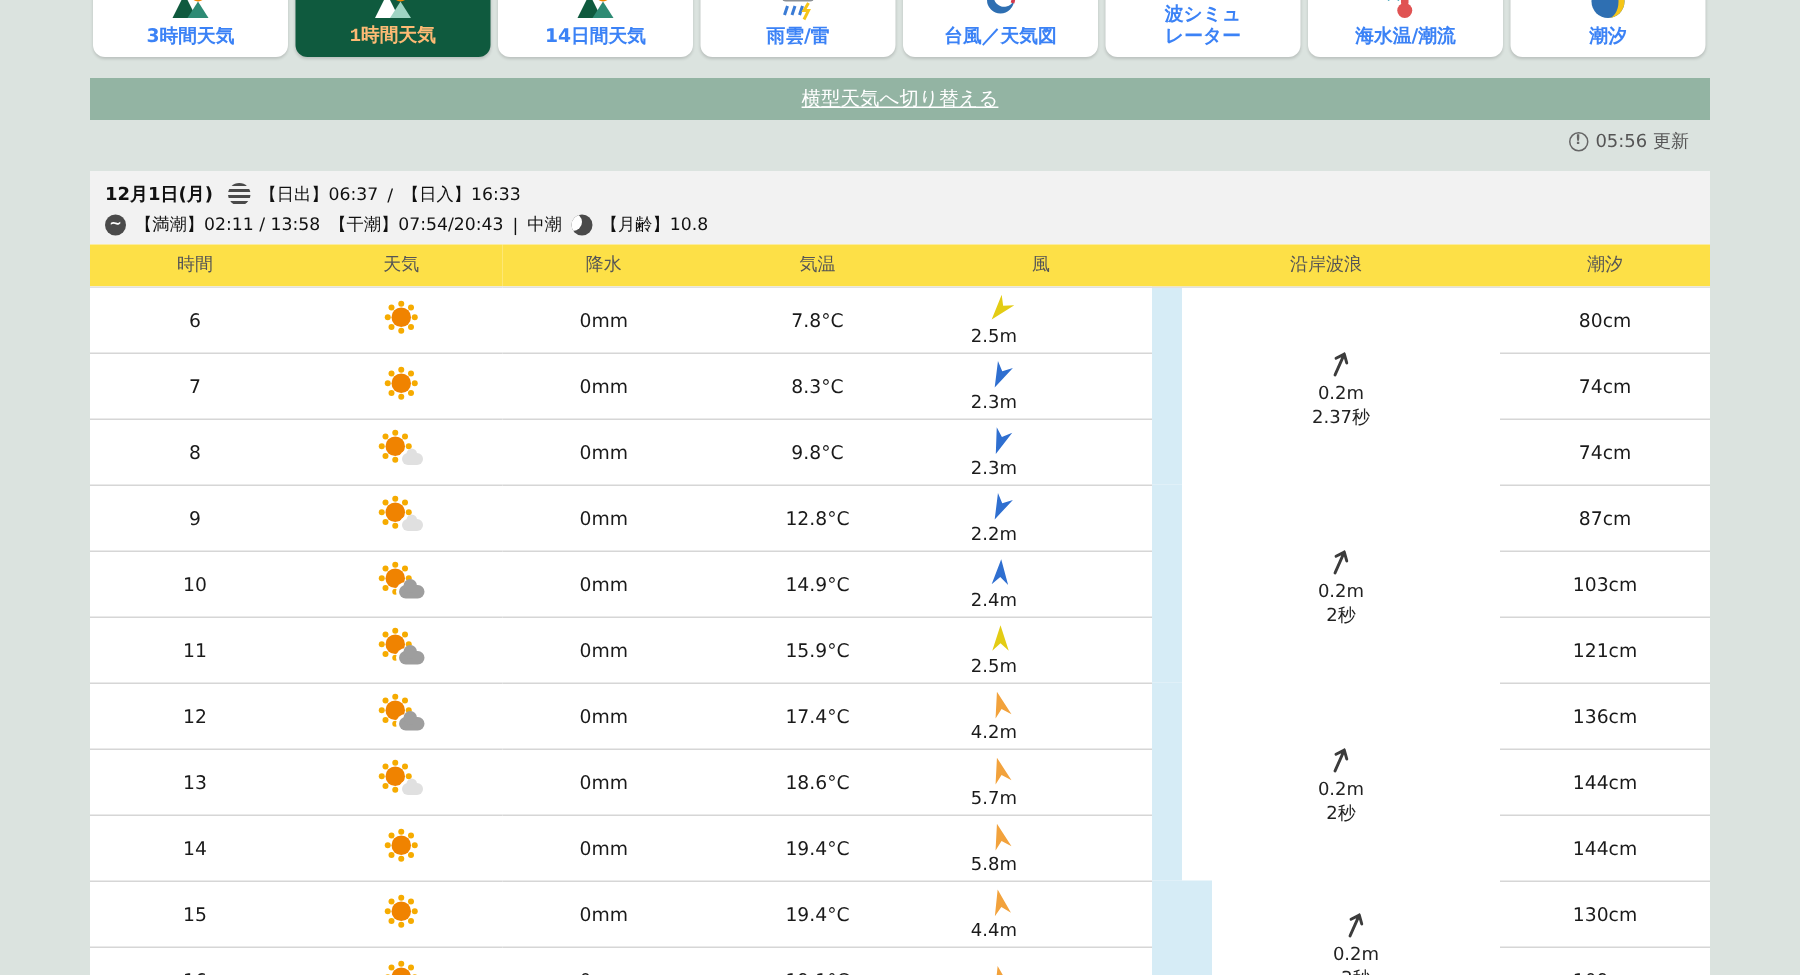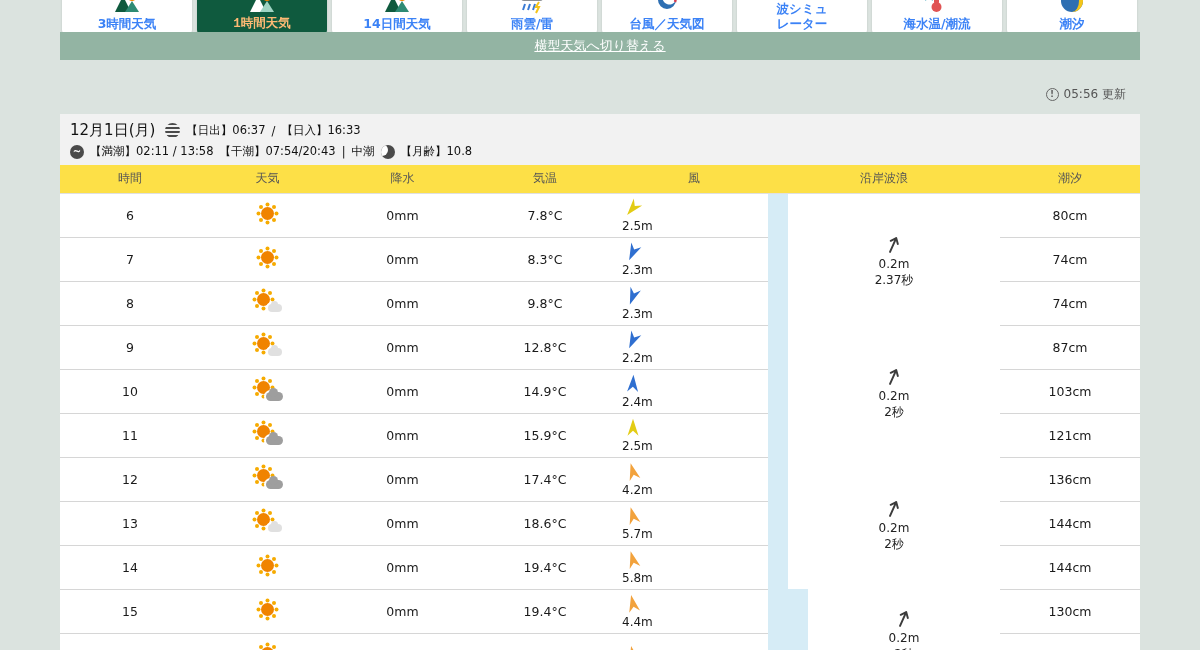--- a/index.html
+++ b/index.html
@@ -10,36 +10,36 @@
   .tab-bar { position:absolute; left:62px; top:-28px; display:flex; gap:5px; }
   .tab { width:130px; height:66px; background:#fff; border-radius:8px; display:flex; flex-direction:column;
          align-items:center; justify-content:flex-end; padding-bottom:7px; cursor:pointer;
          box-shadow:0 1px 2px rgba(0,0,0,.15); }
   .tab.active { background:#0f5a3e; }
   .tab.active .tab-label { color:#fdba74;font-family:Liberation Mono, monospace; }
   .tab-label { font-size:12.5px; font-weight:bold; color:#3b82f6; text-align:center; line-height:1.15; white-space:pre-line; }
   .tab-icon { width:28px; height:26px; margin-bottom:3px; flex:0 0 auto; }
 
   
-  .banner { position:absolute; left:60px; top:32px; width:1080px; height:28px; background:#93b4a3;
+  .banner { position:absolute; left:60px; top:52px; width:1080px; height:28px; background:#93b4a3;
             display:flex; align-items:center; justify-content:center; }
   .banner a { color:#fff; font-size:13px; text-decoration:underline; cursor:pointer; }
 
   
   .updated { position:absolute; left:60px; top:86px; width:1080px; display:flex; align-items:center;
              justify-content:flex-end; gap:5px; color:#555; font-size:12px; padding-right:14px; }
   .upd-ico { width:13px; height:13px; border:1.4px solid #666; border-radius:50%; display:inline-flex;
              align-items:center; justify-content:center; font-size:9px; font-weight:bold; color:#666; line-height:1; }
 
   
   .card { position:absolute; left:60px; top:114px; width:1080px; background:#fff; }
   .day-header { background:#f2f2f2; padding:7px 10px 6px 10px; }
   .dh-line { display:flex; align-items:center; gap:6px; font-size:11.5px; color:#111; }
   .dh-line + .dh-line { margin-top:4px; }
-  .dh-date { font-size:15px; font-weight:normal; margin-right:4px; }
+  .dh-date { font-size:12px; font-weight:bold; margin-right:4px; }
 
   .ico-sunhz { width:15px; height:15px; border-radius:50%;
                background:repeating-linear-gradient(to bottom,#4a4a4a 0 2px,#f2f2f2 2px 4px); }
   .ico-wave { width:14px; height:14px; border-radius:50%; background:#4a4a4a; color:#fff; display:inline-flex;
               align-items:center; justify-content:center; font-size:10px; font-weight:bold; line-height:1; }
   .ico-moon { width:14px; height:14px; border-radius:50%; background:#4a4a4a; position:relative; overflow:hidden; }
   .ico-moon::after { content:''; position:absolute; left:-5px; top:-1px; width:12px; height:12px;
                      border-radius:50%; background:#fff; }
 
   
@@ -47,21 +47,21 @@
   col.c1{width:140px} col.c2{width:135px} col.c3{width:135px} col.c4{width:150px}
   col.c5{width:148px} col.c6{width:232px} col.c7{width:140px}
   thead th { height:28px; font-size:12px; font-weight:normal; color:#555; text-align:center;
              border-bottom:1px solid #e0e0e0; background:#fde047; }
   tbody td { height:44px; border-bottom:1px solid #d6d6d6; font-size:12.5px; text-align:center;
              vertical-align:middle; background:#fff; }
   td.wavecell { border-bottom:none; position:relative; padding:0; }
   .band { position:absolute; left:0; top:0; bottom:0; background:#d6ecf6; }
   .wave-inner { display:flex; flex-direction:column; align-items:center; justify-content:center;
                 font-size:12px; color:#222; line-height:1.35; }
-  .wind-inner { display:flex; flex-direction:column; align-items:flex-start; width:46px; margin-left:2px;
+  .wind-inner { display:flex; flex-direction:column; align-items:flex-end; width:46px; margin-left:12px;
                 font-size:12px; line-height:1.2; }
   .wind-inner svg { display:block; }
 
   
   .wicon { position:relative; width:32px; height:26px; display:inline-block; }
   .wsun { position:absolute; left:9px; top:6px; width:13px; height:13px; border-radius:50%; background:#f08300;
           box-shadow:0 -9px 0 -4.5px #f6ab00, 0 9px 0 -4.5px #f6ab00, 9px 0 0 -4.5px #f6ab00, -9px 0 0 -4.5px #f6ab00,
                      6.5px -6.5px 0 -4.5px #f6ab00, -6.5px -6.5px 0 -4.5px #f6ab00,
                      6.5px 6.5px 0 -4.5px #f6ab00, -6.5px 6.5px 0 -4.5px #f6ab00; }
   .has-cloud .wsun { left:5px; top:4px; }

